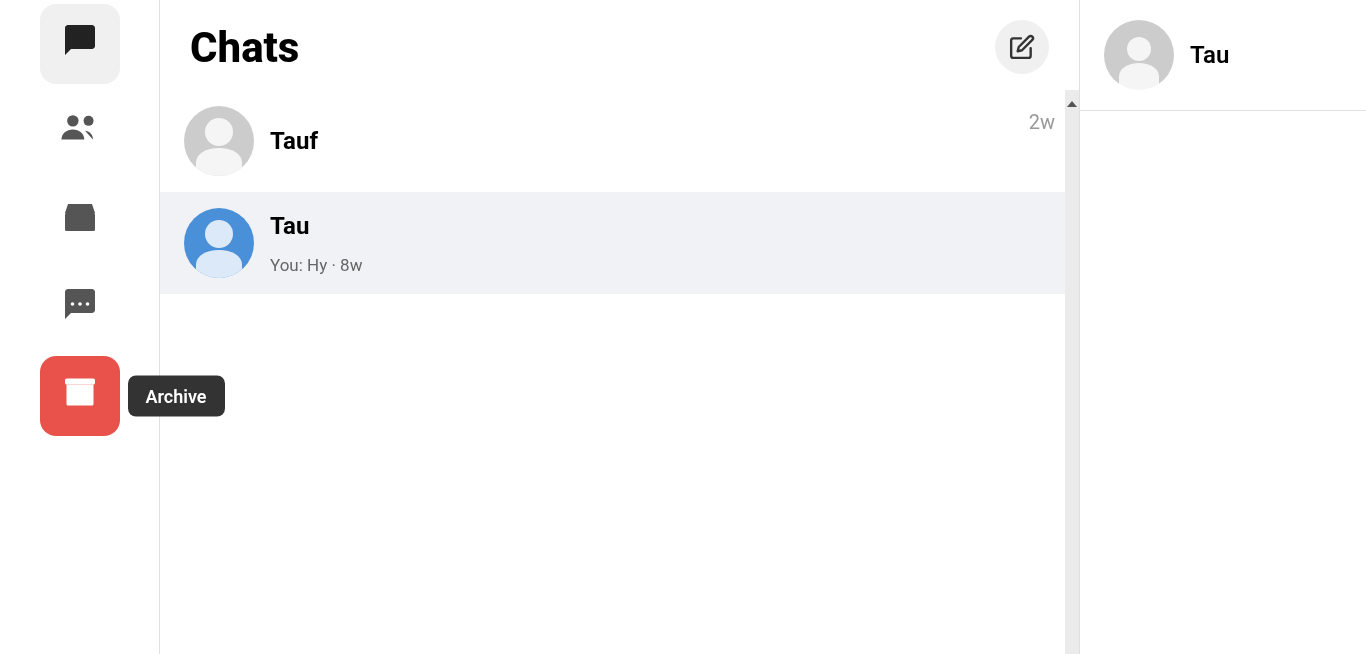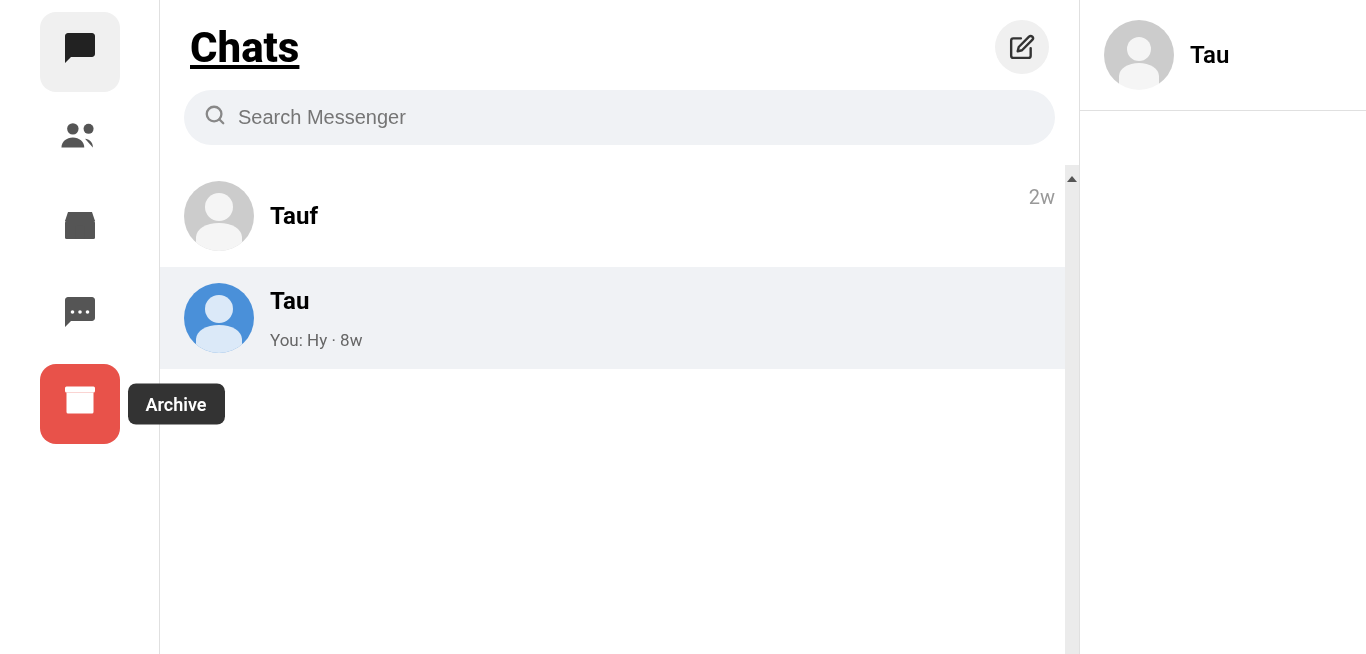--- a/index.html
+++ b/index.html
@@ -17,21 +17,21 @@
       overflow: hidden;
     }
 
     
     .sidebar {
       width: 160px;
       background: #fff;
       display: flex;
       flex-direction: column;
       align-items: center;
-      padding-top: 12px;
+      padding-top: 4px;
       gap: 8px;
       border-right: 1px solid #e0e0e0;
       flex-shrink: 0;
     }
 
     .sidebar-item {
       width: 80px;
       height: 80px;
       display: flex;
       align-items: center;
@@ -82,21 +82,20 @@
       flex-direction: column;
       border-right: 1px solid #e0e0e0;
       flex-shrink: 0;
     }
 
     .chats-header {
       display: flex;
       align-items: center;
       justify-content: space-between;
       padding: 20px 30px 16px 30px;
-      text-decoration: underline;
     }
 
     .chats-title {
       font-size: 42px;
       font-weight: 800;
       color: #000;
     }
 
     .compose-btn {
       width: 54px;
@@ -342,31 +341,20 @@
   <div class="chats-header">
     <h1 class="chats-title">Chats</h1>
     <div class="compose-btn">
       <svg width="26" height="26" viewBox="0 0 24 24" fill="none" stroke="#333" stroke-width="2.2" stroke-linecap="round" stroke-linejoin="round">
         <path d="M11 4H4a2 2 0 00-2 2v14a2 2 0 002 2h14a2 2 0 002-2v-7"></path>
         <path d="M18.5 2.5a2.121 2.121 0 013 3L12 15l-4 1 1-4 9.5-9.5z"></path>
       </svg>
     </div>
   </div>
 
-  <div class="search-container">
-    <div class="search-bar">
-      <span class="search-icon">
-        <svg width="22" height="22" viewBox="0 0 24 24" fill="none" stroke="#888" stroke-width="2.5" stroke-linecap="round">
-          <circle cx="11" cy="11" r="8"></circle>
-          <line x1="21" y1="21" x2="16.65" y2="16.65"></line>
-        </svg>
-      </span>
-      <input class="search-input" type="text" placeholder="Search Messenger" style="">
-    </div>
-  </div>
 
   <div class="chat-list" style="position:relative;">
 
     <div class="chat-item">
       <div class="avatar">
         <div class="person-shape">
           <div class="person-head"></div>
           <div class="person-body"></div>
         </div>
       </div>

